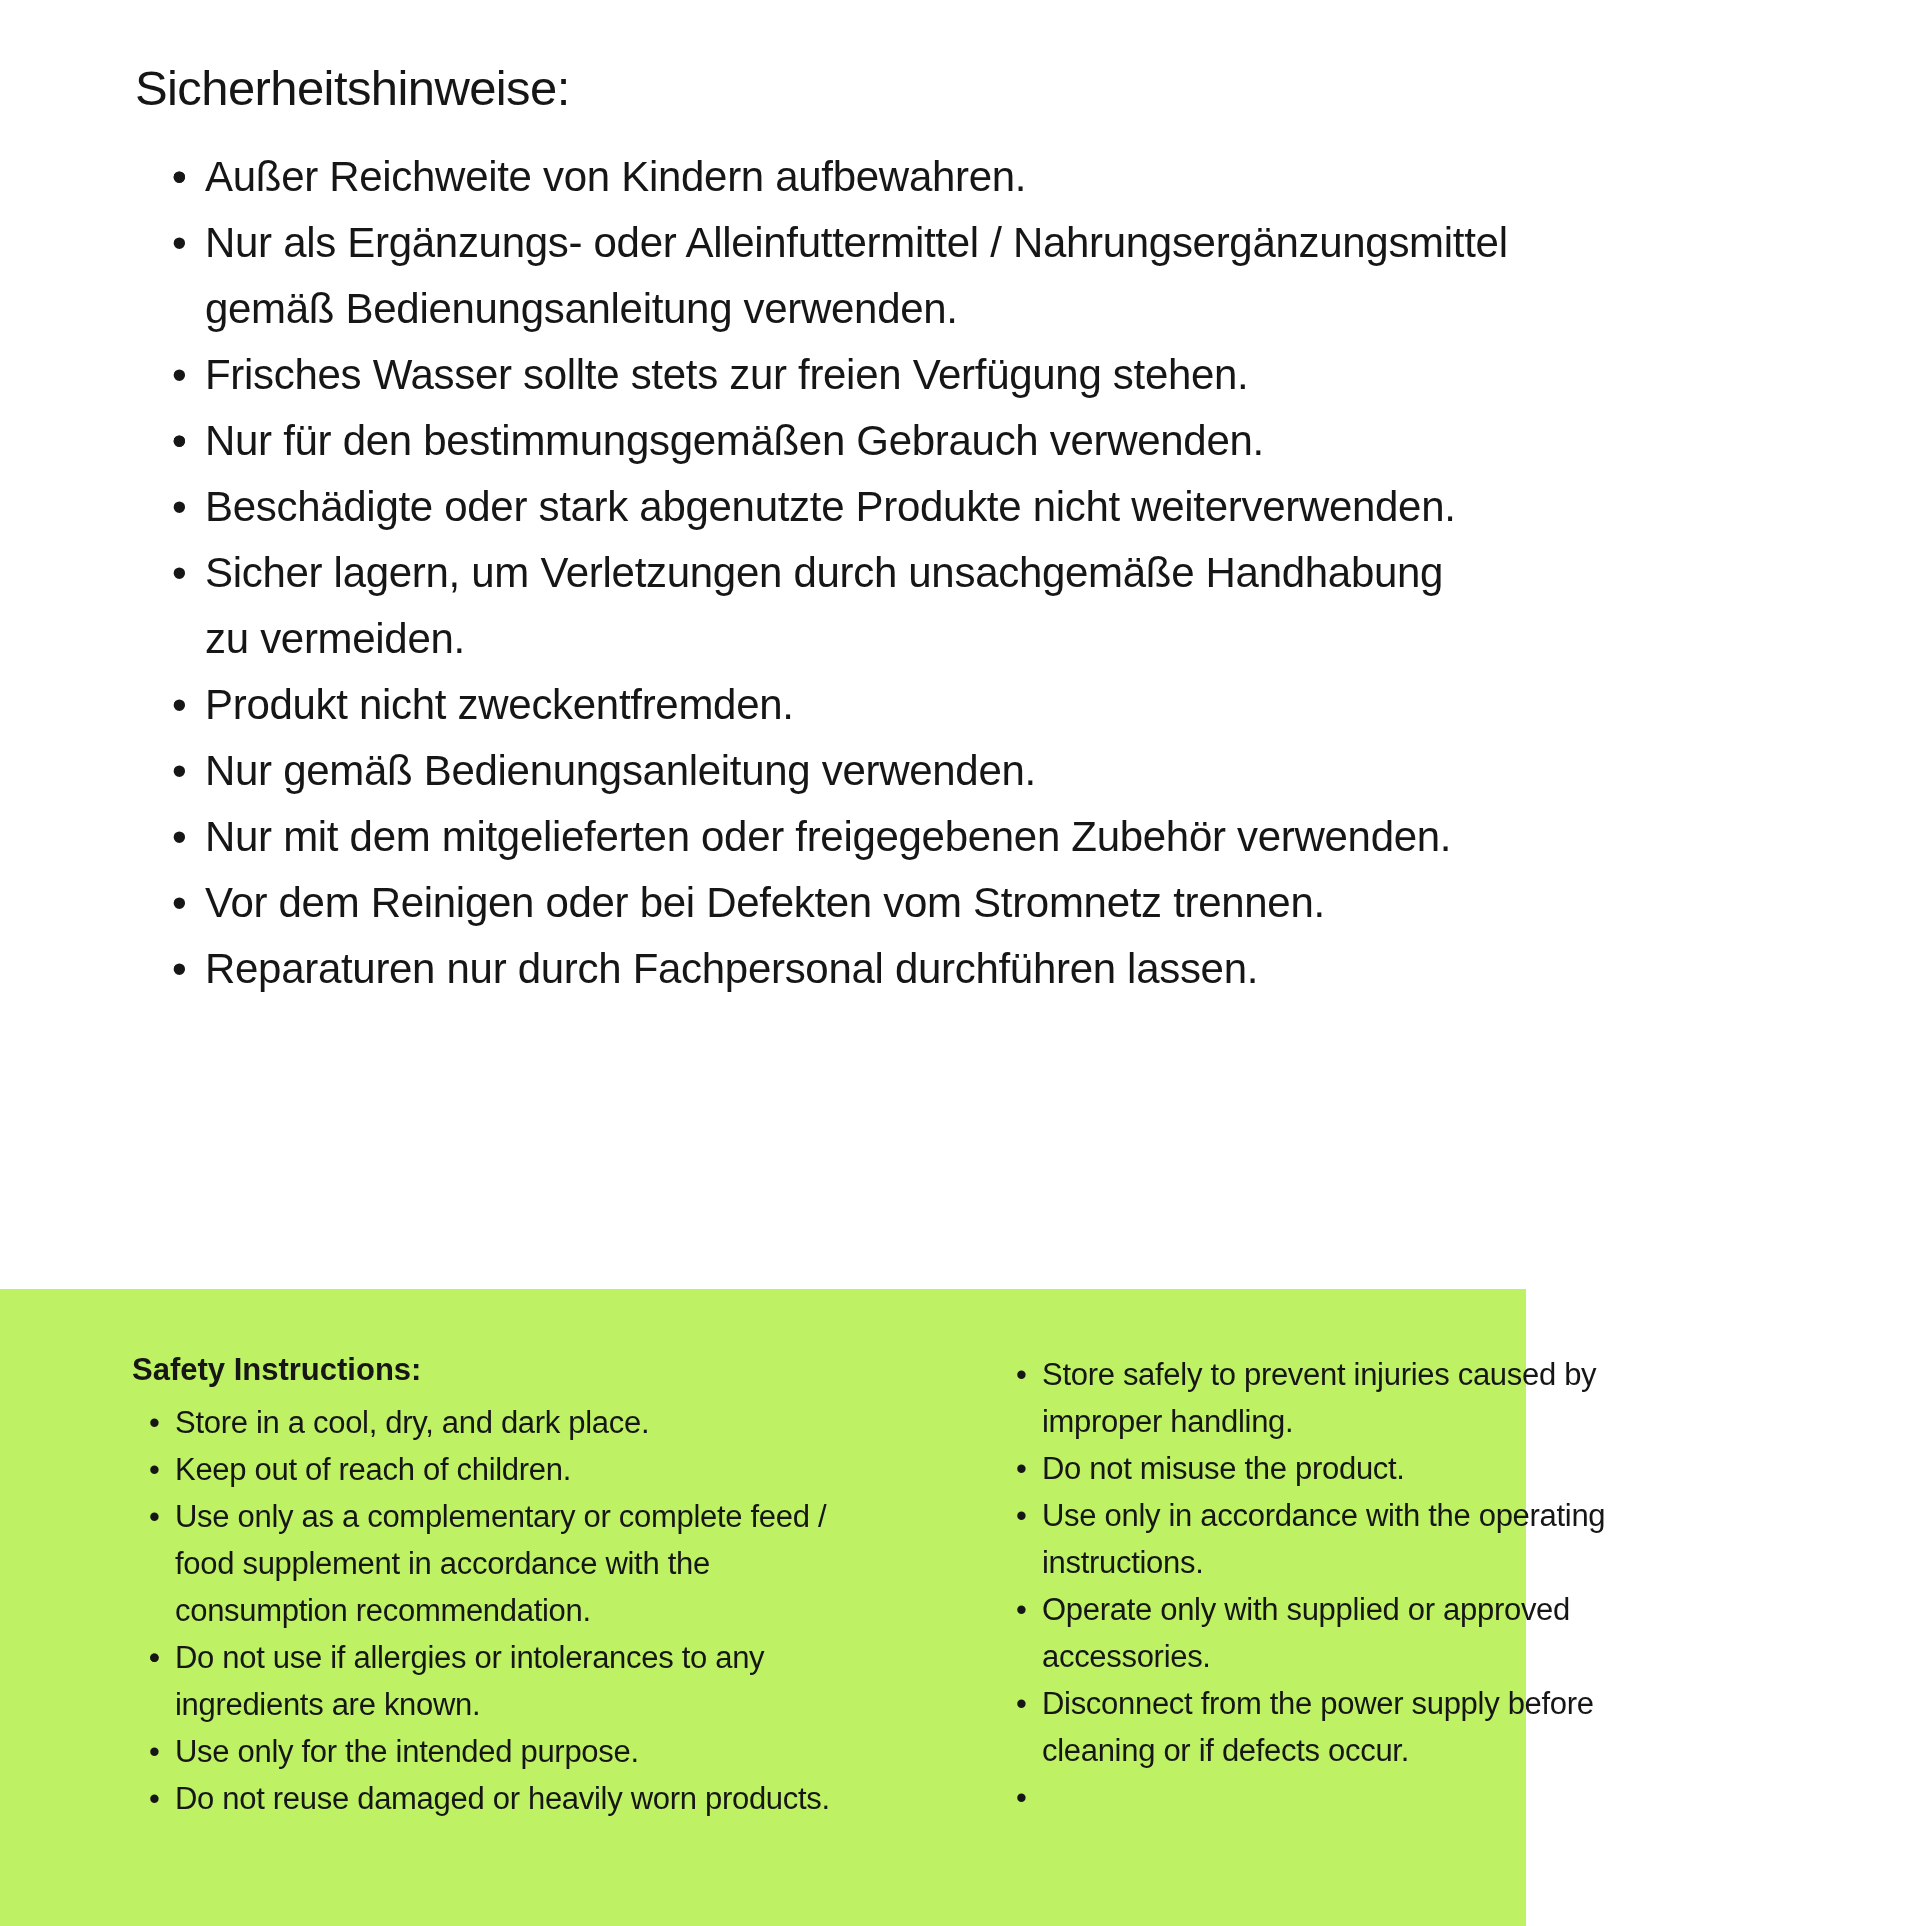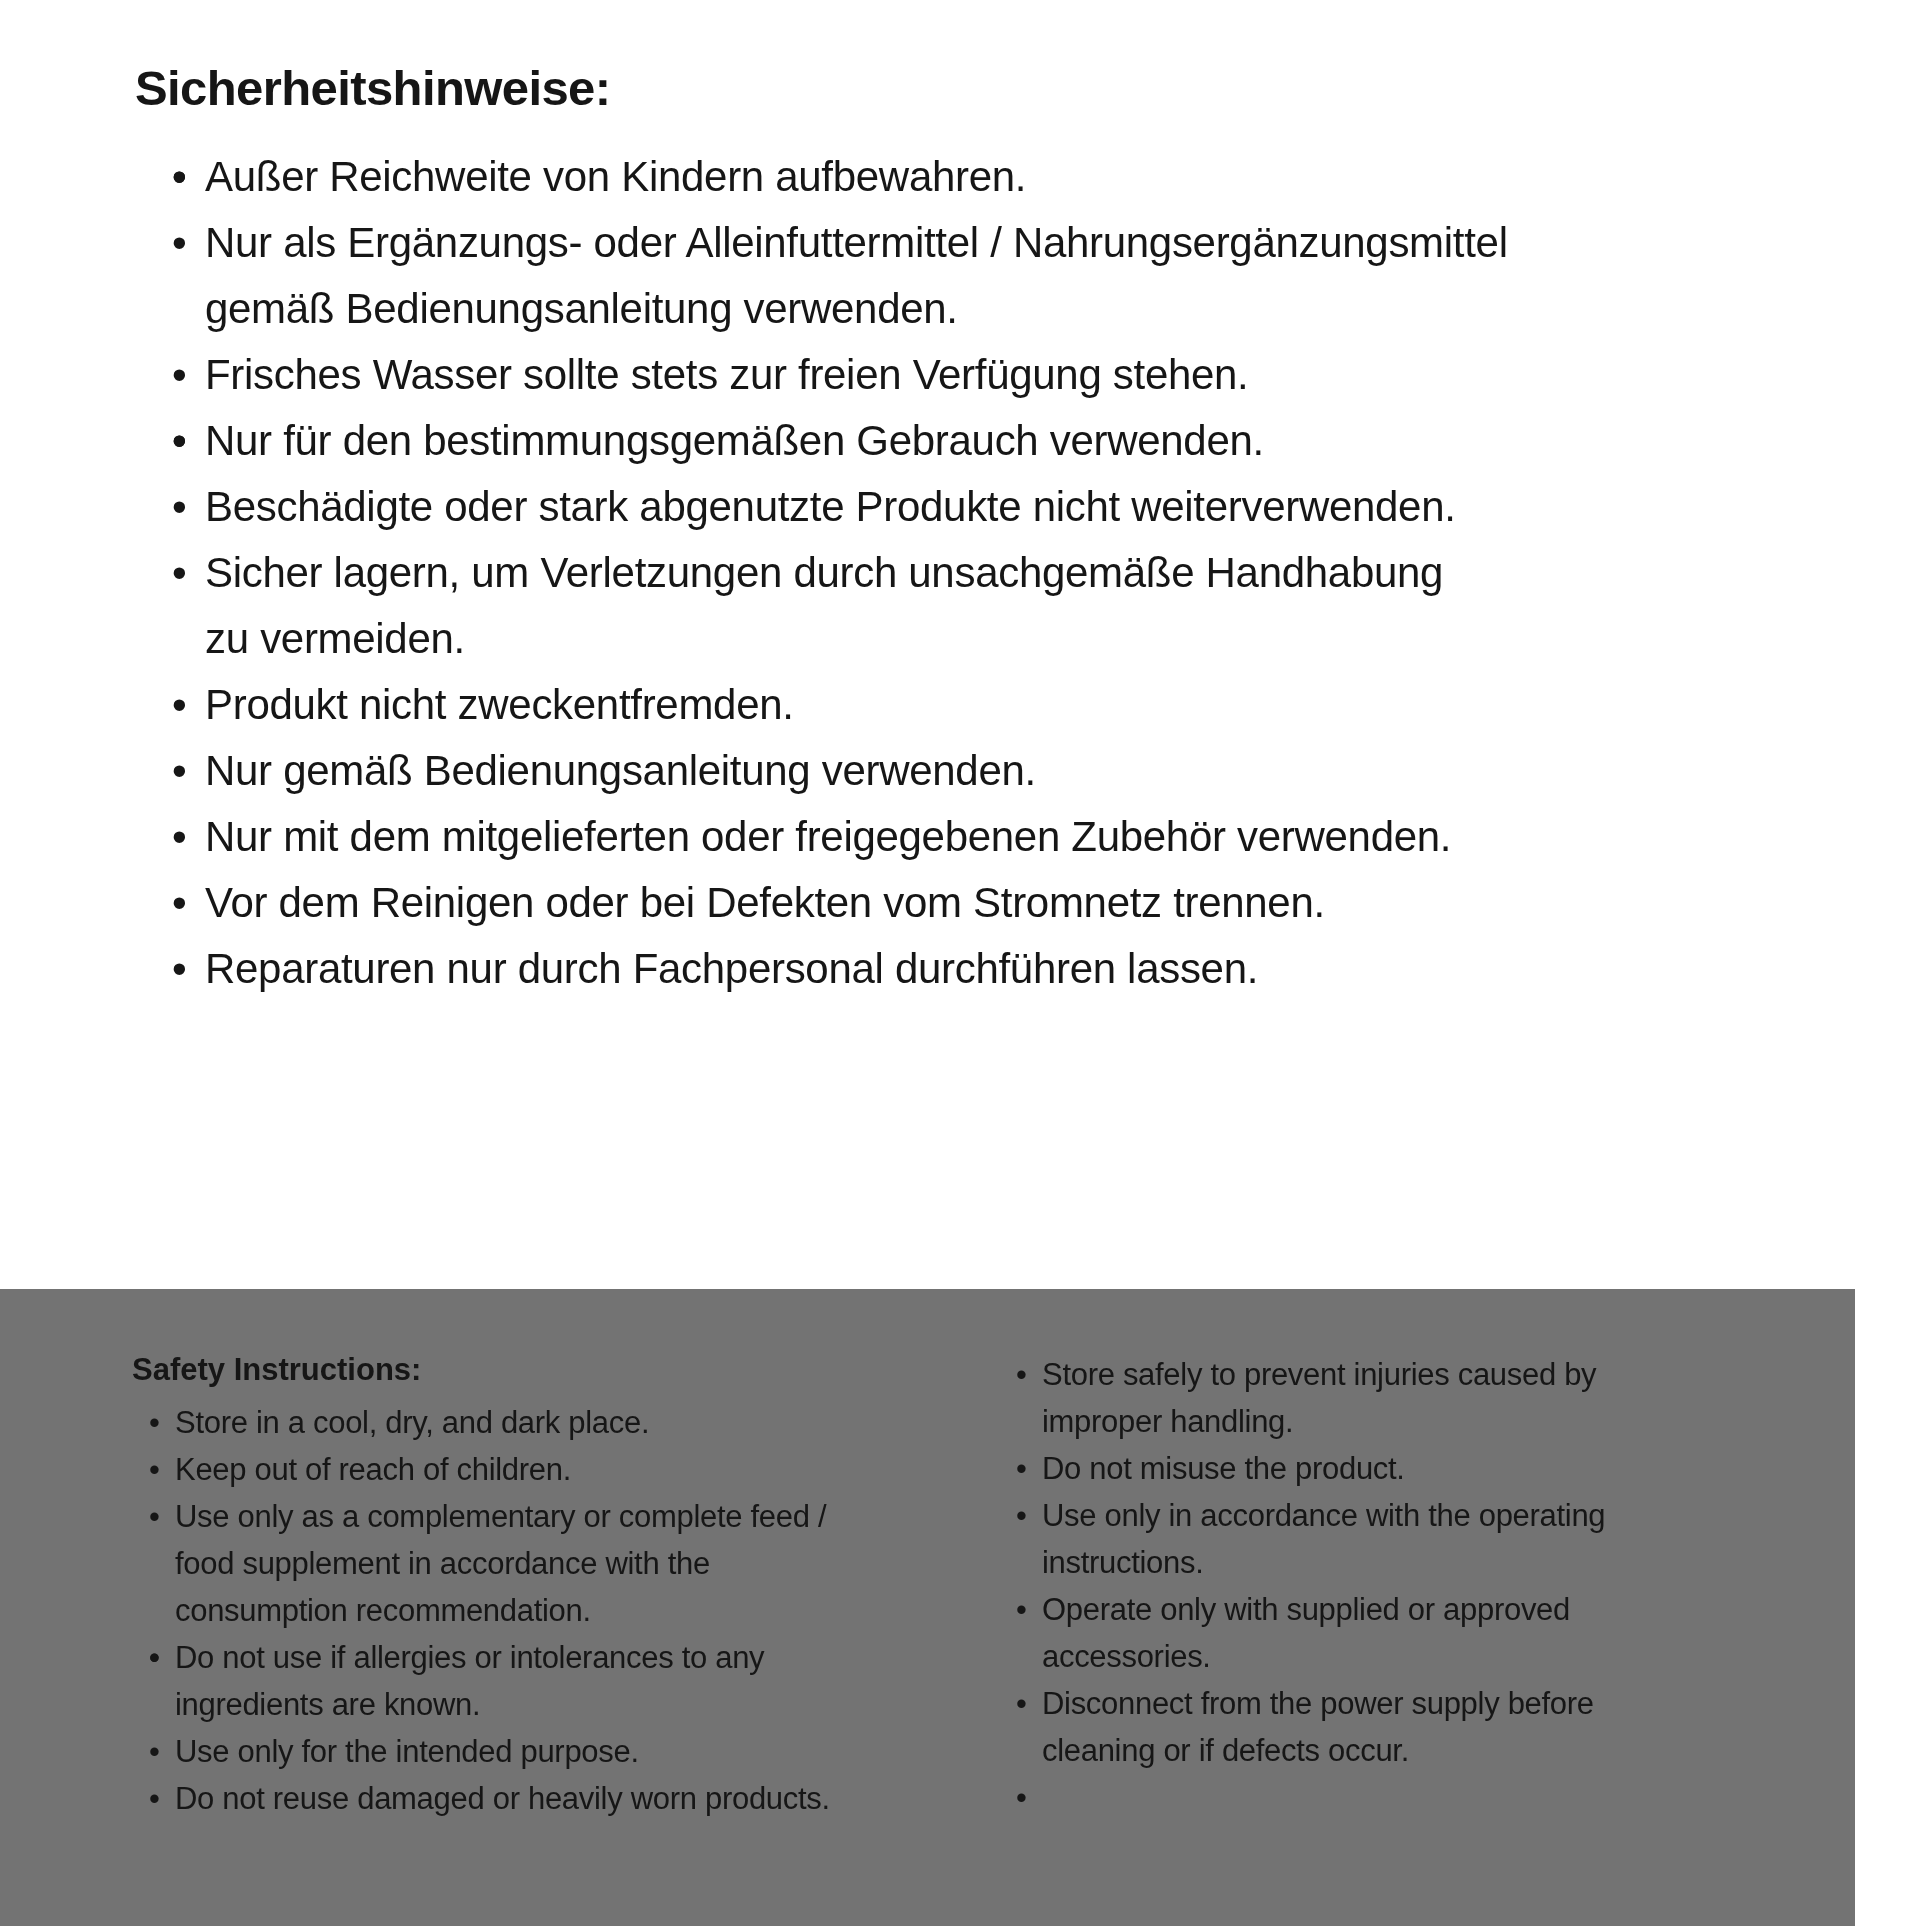--- a/index.html
+++ b/index.html
@@ -14,21 +14,21 @@
     width: 1926px; height: 1926px;
     overflow: hidden;
     background: #ffffff;
   }
 
   
   .de-title {
     position: absolute;
     left: 135px; top: 64px;
     font-size: 49px;
-    font-weight: 700;
+    font-weight: 400;
     line-height: 49px;
     letter-spacing: -0.6px;
     white-space: nowrap;
   }
   ul.blist {
     list-style: none;
     margin: 0; padding: 0;
     position: absolute;
   }
   .de-list { left: 172px; top: 144px; }
@@ -42,22 +42,22 @@
   }
   .marker {
     position: absolute;
     left: 0; top: 0;
   }
 
   
   .en-section {
     position: absolute;
     left: 0; top: 1289px;
-    width: 1855px; height: 637px;
-    background: #737373;
+    width: 1526px; height: 637px;
+    background: #bef264;
   }
   .en-title {
     position: absolute;
     left: 132px; top: 62px;
     font-size: 31px;
     font-weight: 700;
     line-height: 37px;
     white-space: nowrap;
   }
   .en-list li {

